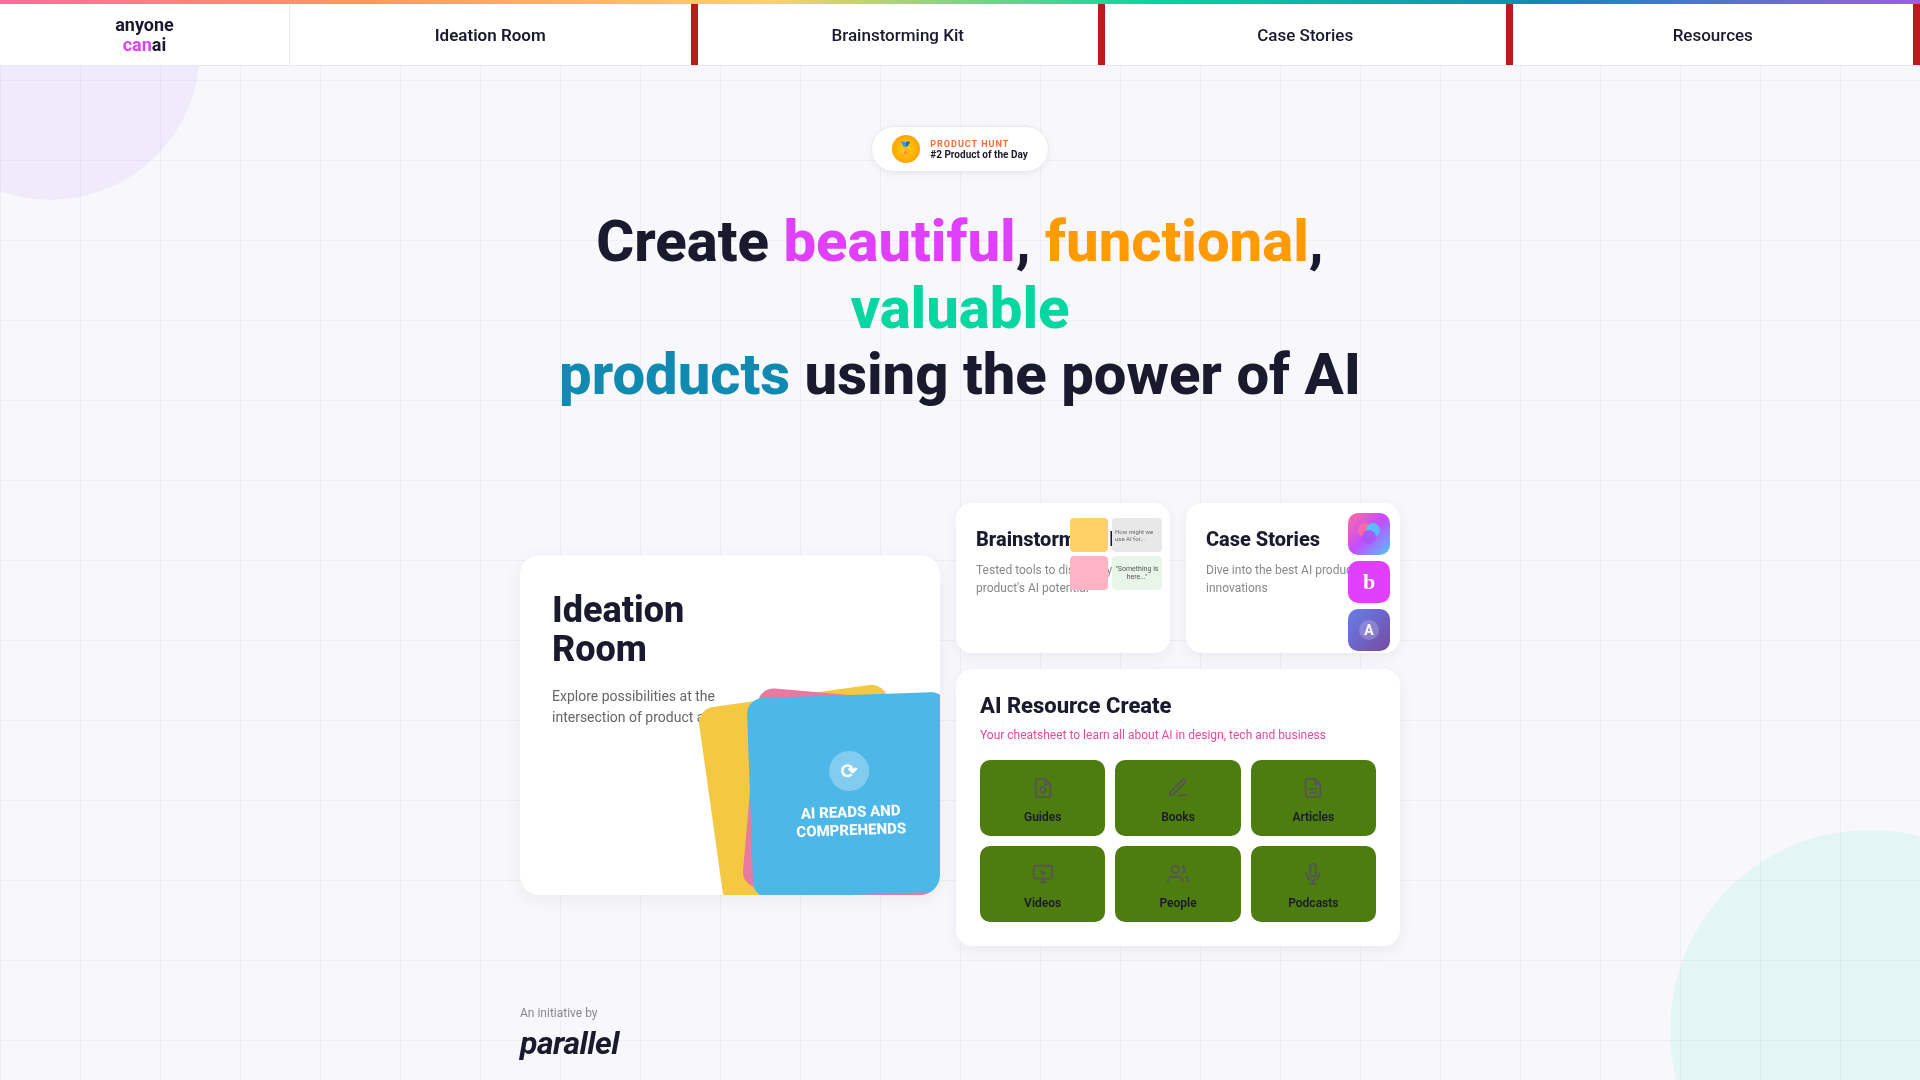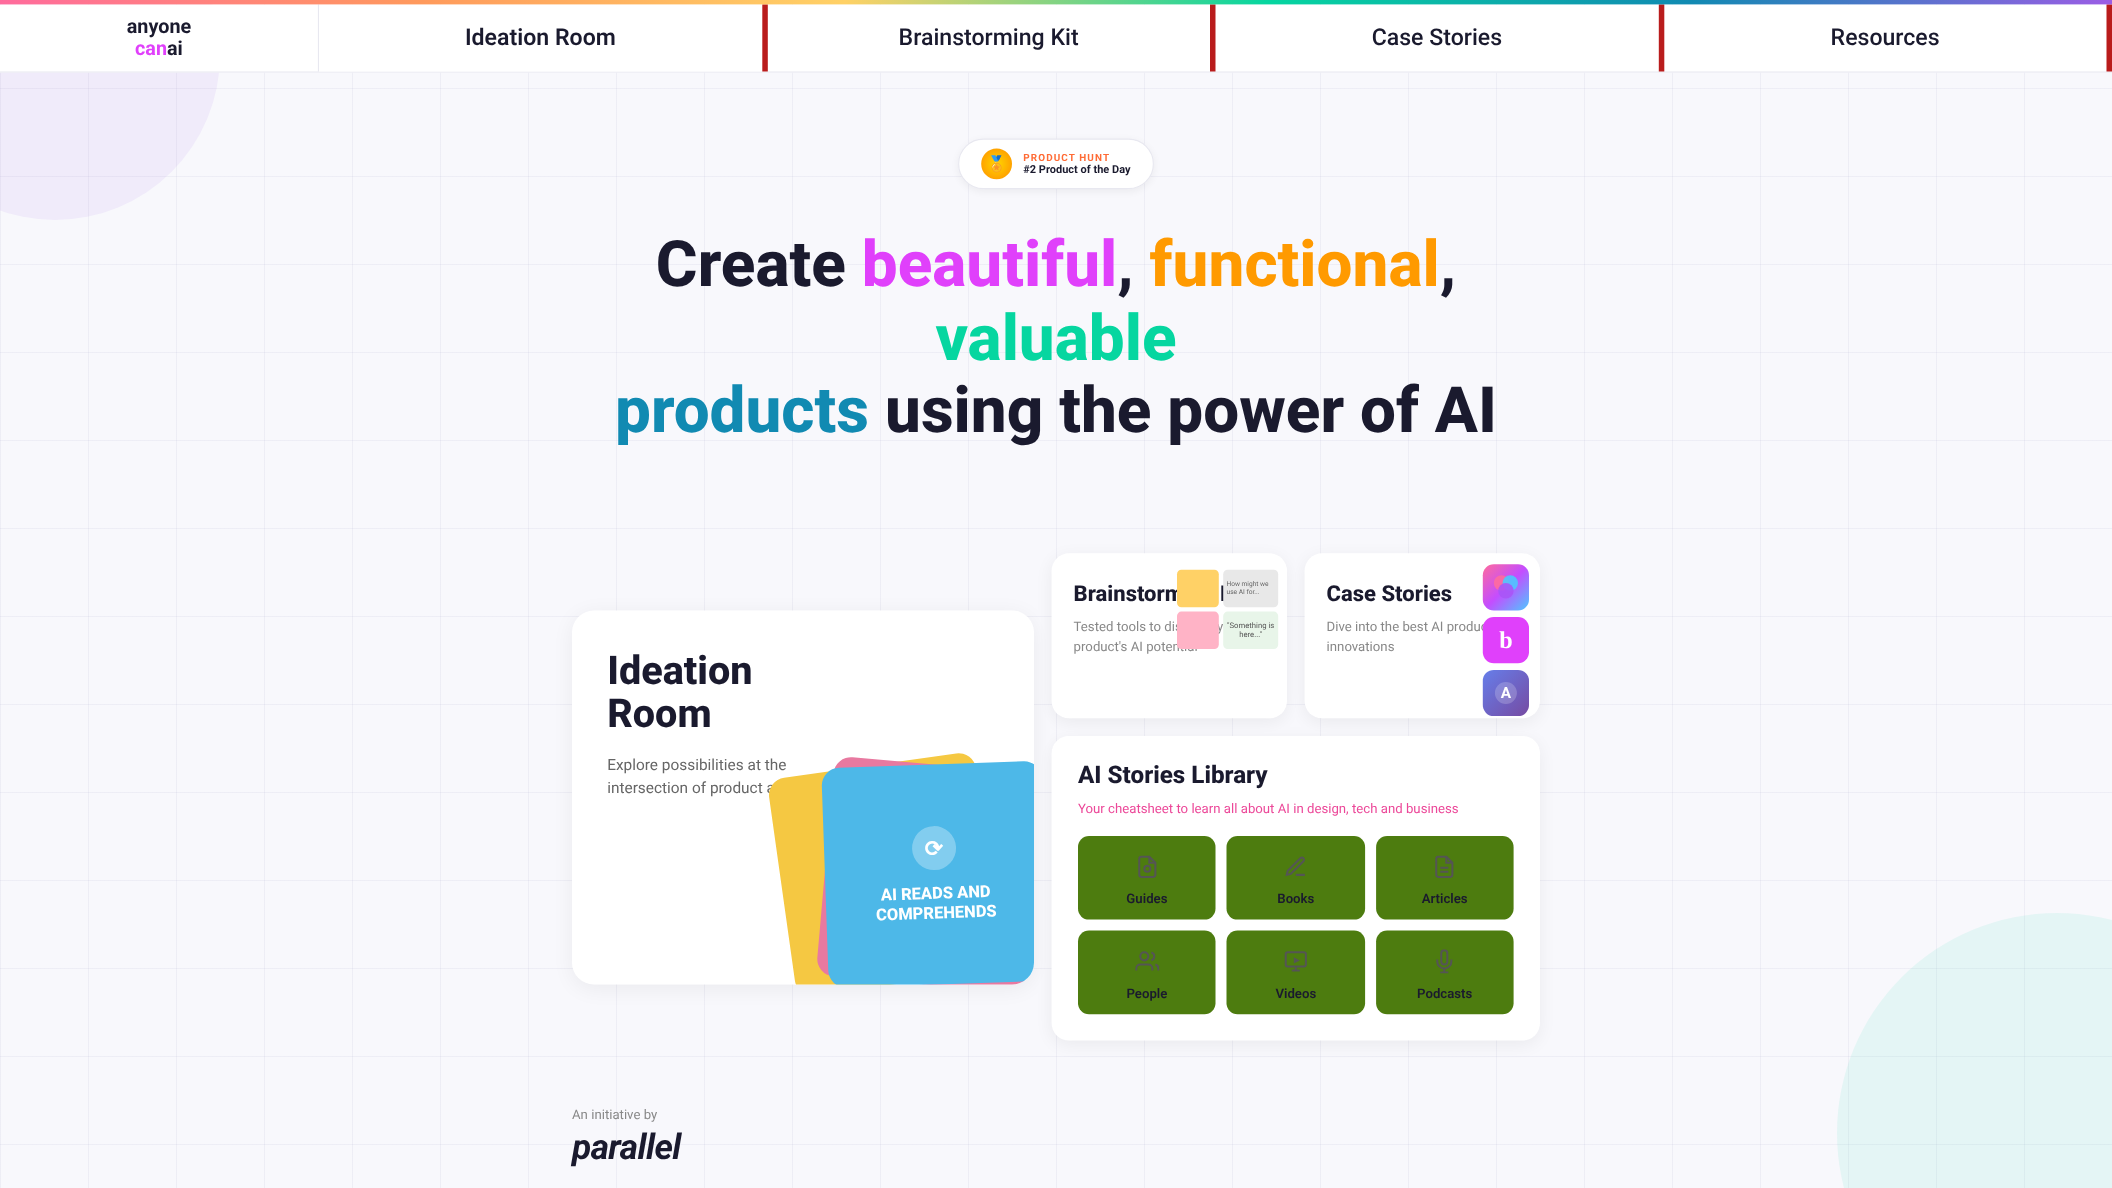--- a/index.html
+++ b/index.html
@@ -59,25 +59,25 @@
     .nav-items {
       flex: 1;
       display: flex;
     }
 
     .nav-item {
       flex: 1;
       display: flex;
       align-items: center;
       justify-content: center;
-      font-size: 21px;
+      font-size: 17px;
       font-weight: 500;
       color: #1a1a2e;
       cursor: pointer;
-      border-right: 5px solid #b91c1c;
+      border-right: 7px solid #b91c1c;
       transition: background 0.2s;
     }
     .nav-item.active { background: #fff; font-weight: 600; }
 
     
     .rainbow-bar {
       height: 4px;
       background: linear-gradient(90deg, #ff6b9d, #ff9a5c, #ffd166, #06d6a0, #118ab2, #9b5de5);
       position: relative;
       z-index: 11;
@@ -548,21 +548,21 @@
                 <circle cx="12" cy="12" r="10" fill="rgba(255,255,255,0.2)"></circle>
                 <text x="12" y="17" text-anchor="middle" fill="white" font-size="14" font-weight="bold">A</text>
               </svg>
             </div>
           </div>
         </div>
 
       </div>
 
       <div class="card-resource">
-        <h3>AI Stories Library</h3>
+        <h3>AI Resource Create</h3>
         <p>Your cheatsheet to learn all about AI in design, tech and business</p>
         <div class="resource-grid">
 
           <div class="resource-item">
             <div class="resource-icon">
               <svg width="22" height="22" viewBox="0 0 24 24" fill="none" stroke="#555" stroke-width="2">
                 <path d="M14 2H6a2 2 0 0 0-2 2v16a2 2 0 0 0 2 2h12a2 2 0 0 0 2-2V8z"></path>
                 <polyline points="14,2 14,8 20,8"></polyline>
                 <circle cx="12" cy="14" r="3"></circle>
               </svg>
@@ -588,39 +588,39 @@
                 <line x1="16" y1="13" x2="8" y2="13"></line>
                 <line x1="16" y1="17" x2="8" y2="17"></line>
               </svg>
             </div>
             <span class="resource-label">Articles</span>
           </div>
 
           <div class="resource-item">
             <div class="resource-icon">
               <svg width="22" height="22" viewBox="0 0 24 24" fill="none" stroke="#555" stroke-width="2">
+                <rect x="2" y="3" width="20" height="14" rx="2"></rect>
+                <path d="M8 21h8"></path>
+                <path d="M12 17v4"></path>
+                <polygon points="10,8 16,11 10,14" fill="#555" stroke="none"></polygon>
+              </svg>
+            </div>
+            <span class="resource-label">Videos</span>
+          </div>
+
+          <div class="resource-item">
+            <div class="resource-icon">
+              <svg width="22" height="22" viewBox="0 0 24 24" fill="none" stroke="#555" stroke-width="2">
                 <path d="M17 21v-2a4 4 0 0 0-4-4H5a4 4 0 0 0-4 4v2"></path>
                 <circle cx="9" cy="7" r="4"></circle>
                 <path d="M23 21v-2a4 4 0 0 0-3-3.87"></path>
                 <path d="M16 3.13a4 4 0 0 1 0 7.75"></path>
               </svg>
             </div>
             <span class="resource-label">People</span>
-          </div>
-
-          <div class="resource-item">
-            <div class="resource-icon">
-              <svg width="22" height="22" viewBox="0 0 24 24" fill="none" stroke="#555" stroke-width="2">
-                <rect x="2" y="3" width="20" height="14" rx="2"></rect>
-                <path d="M8 21h8"></path>
-                <path d="M12 17v4"></path>
-                <polygon points="10,8 16,11 10,14" fill="#555" stroke="none"></polygon>
-              </svg>
-            </div>
-            <span class="resource-label">Videos</span>
           </div>
 
           <div class="resource-item">
             <div class="resource-icon">
               <svg width="22" height="22" viewBox="0 0 24 24" fill="none" stroke="#555" stroke-width="2">
                 <path d="M12 1a3 3 0 0 0-3 3v8a3 3 0 0 0 6 0V4a3 3 0 0 0-3-3z"></path>
                 <path d="M19 10v2a7 7 0 0 1-14 0v-2"></path>
                 <line x1="12" y1="19" x2="12" y2="23"></line>
                 <line x1="8" y1="23" x2="16" y2="23"></line>
               </svg>

